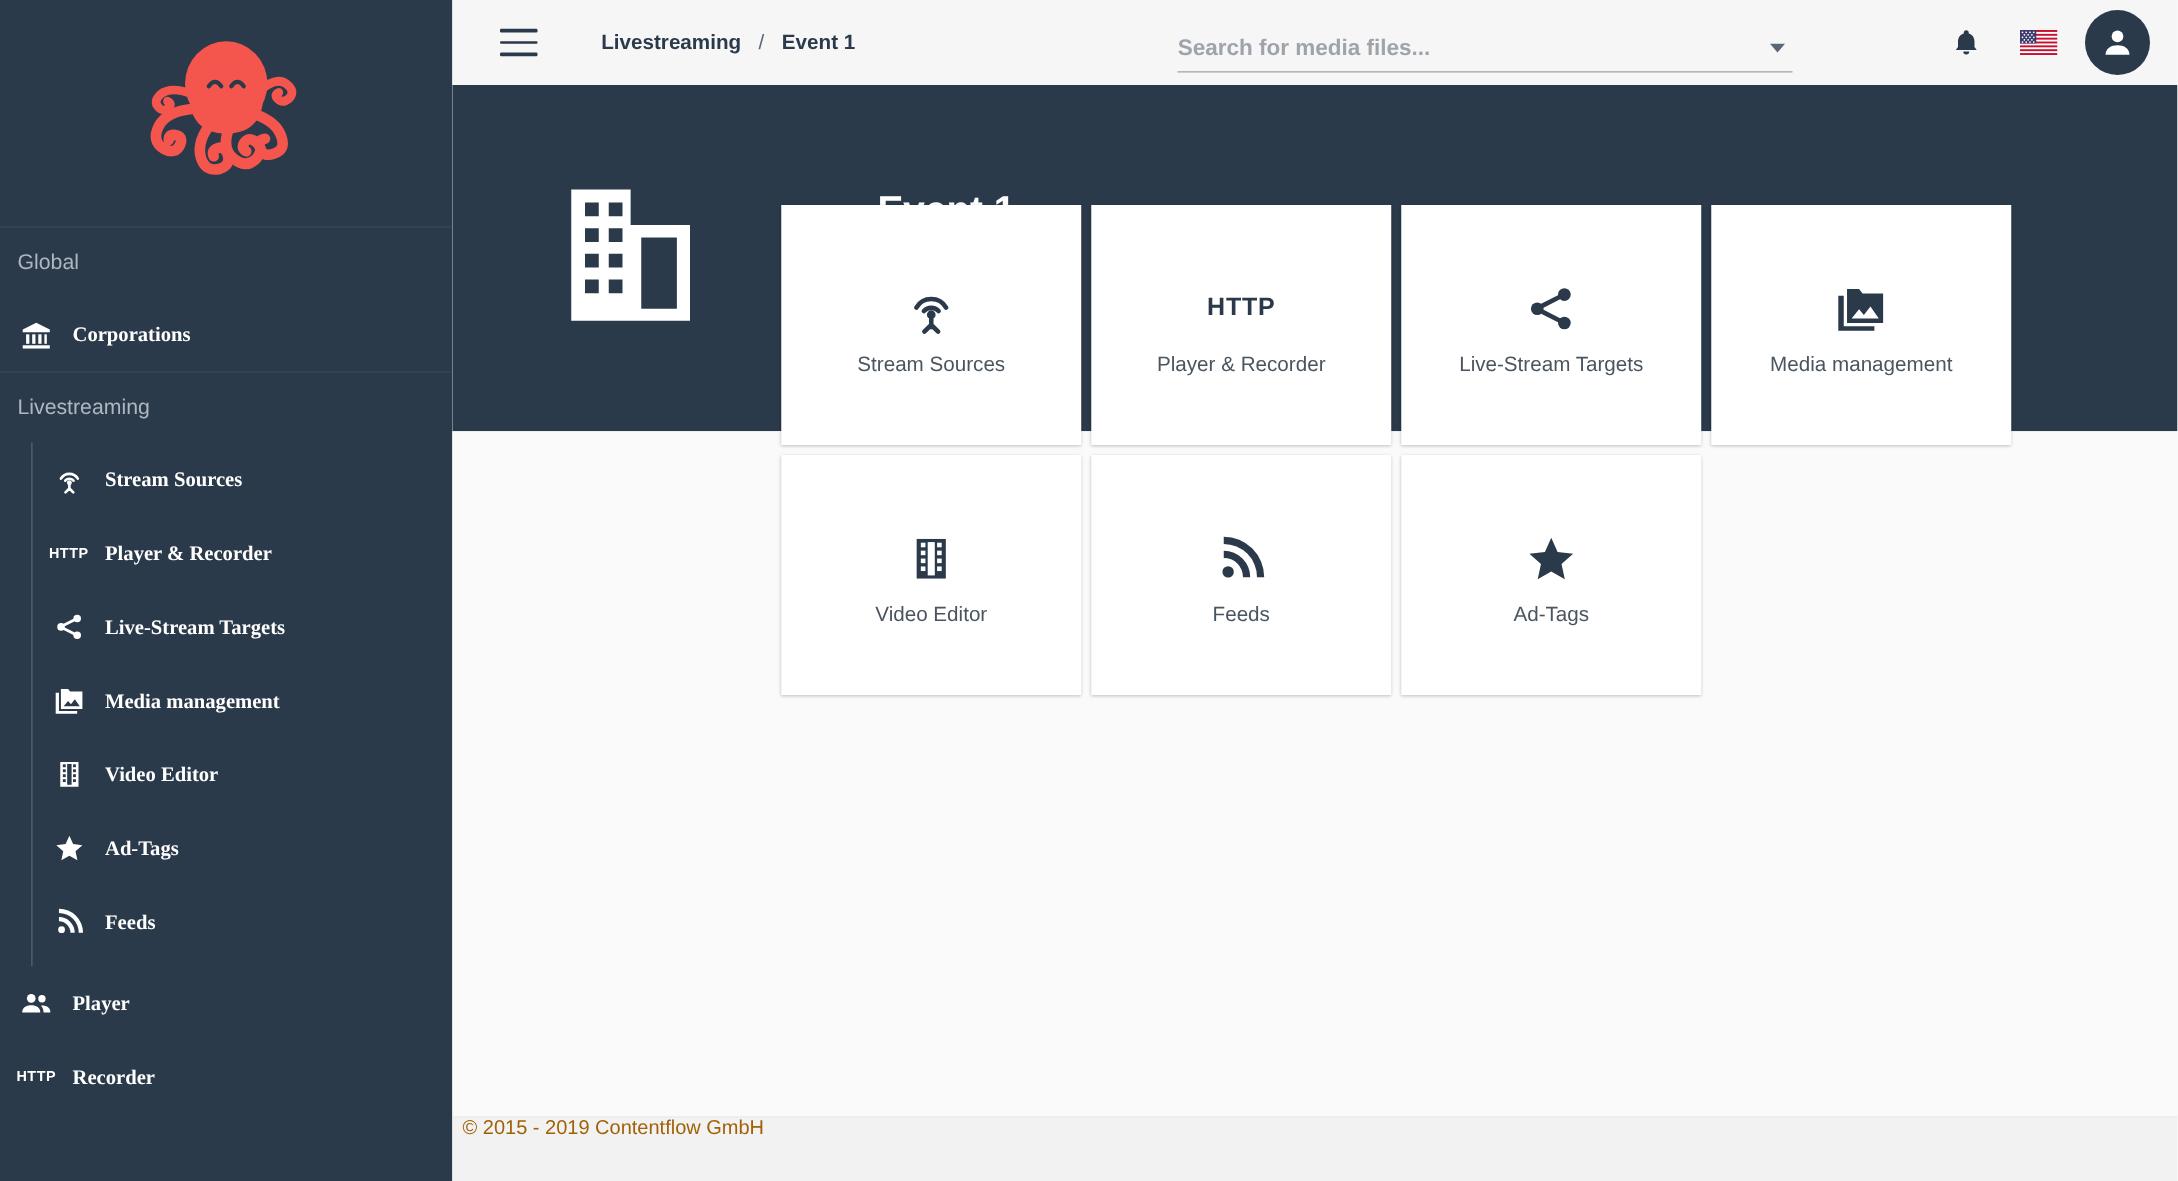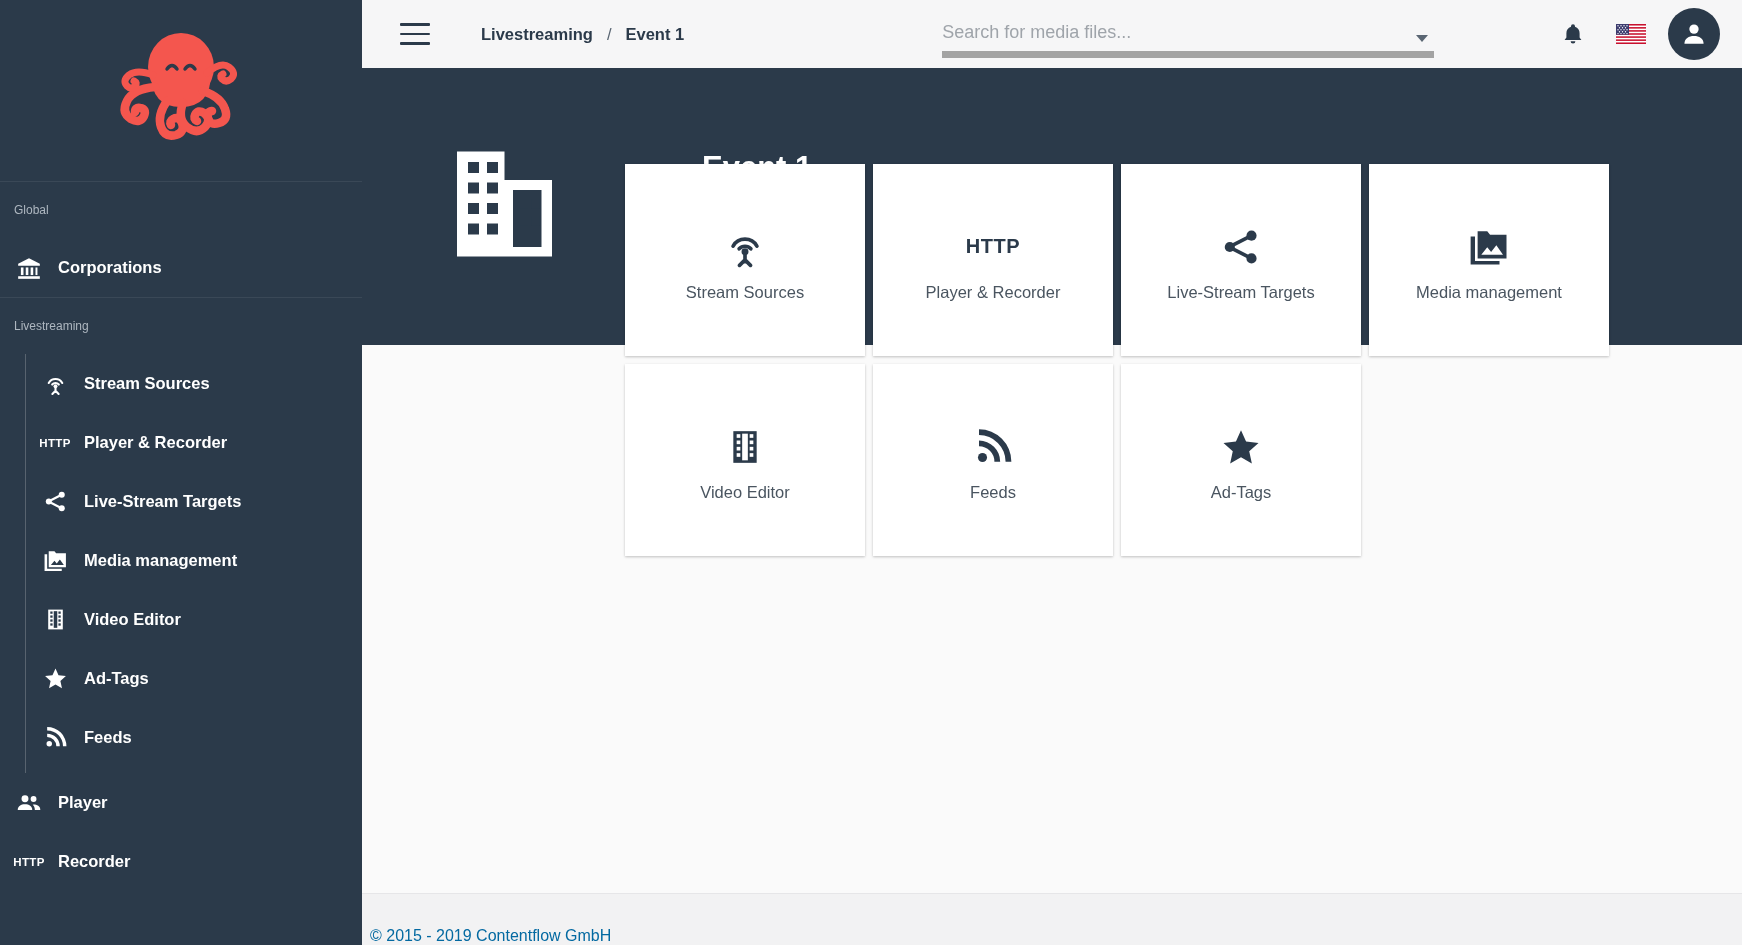--- a/index.html
+++ b/index.html
@@ -21,42 +21,42 @@
   }
   .logo-area {
     height: 182px;
     display: flex; align-items: center; justify-content: center;
     border-bottom: 1px solid #3a4857;
   }
   .logo-area svg { display: block; }
 
   .nav-group-label {
     color: #aeb7c0;
-    font-size: 12px;
+    font-size: 17px;
     padding: 0 0 0 14px;
     height: 56px;
     display: flex; align-items: center;
   }
   .nav-section { border-bottom: 1px solid #3a4857; }
   .nav-section.no-border { border-bottom: none; }
 
   .nav-item {
     display: flex; align-items: center;
     height: 59px;
     cursor: pointer;
     color: #ffffff;
     font-size: 16.5px;
     font-weight: bold;
   }
   .nav-item .ico {
     width: 58px; flex: 0 0 58px;
     display: flex; align-items: center; justify-content: center;
     color: #ffffff;
   }
-  .nav-item .lbl { white-space: nowrap; }
+  .nav-item .lbl { white-space: nowrap; font-family: Liberation Serif, serif; }
 
   .subnav {
     position: relative;
     margin-left: 25px;
     border-left: 1px solid #58636f;
     padding-bottom: 6px;
   }
   .subnav .nav-item { height: 59px; }
   .subnav .nav-item .ico { width: 58px; flex: 0 0 58px; }
 
@@ -95,25 +95,26 @@
   .search-wrap {
     margin-left: 258px;
     width: 492px;
     position: relative;
     display: flex; align-items: flex-end;
     height: 48px;
   }
   .search-input {
     width: 100%;
     border: none; outline: none; background: transparent;
-    border-bottom: 7px solid #a3a3a3;
+    border-bottom: 1px solid #a3a3a3;
     font-size: 18px;
     font-family: "Liberation Sans", sans-serif;
     color: #0c4a6e;
     padding: 0 26px 8px 0;
+    font-weight: bold;
   }
   .search-input::placeholder { color: #9fa4aa; }
   .search-caret {
     position: absolute; right: 6px; bottom: 16px;
     width: 0; height: 0;
     border-left: 6px solid transparent;
     border-right: 6px solid transparent;
     border-top: 7px solid #5a6673;
     cursor: pointer;
   }
@@ -181,24 +182,24 @@
     white-space: nowrap;
   }
   .card .http-big {
     font-size: 20px; font-weight: bold; letter-spacing: .6px; color: #2b3a4a;
   }
 
   
   .footer {
     flex: 0 0 52px; height: 52px;
     background: #f2f2f3;
-    display: flex; align-items: flex-end;
+    display: flex; align-items: flex-start;
     padding-left: 8px;
     font-size: 16px;
-    color: #0369a1;
+    color: #a16207;
     border-top: 1px solid #e6e6e8;
   }
 </style>
 </head>
 <body>
 
 <div class="app">
 
   <aside class="sidebar">
 

